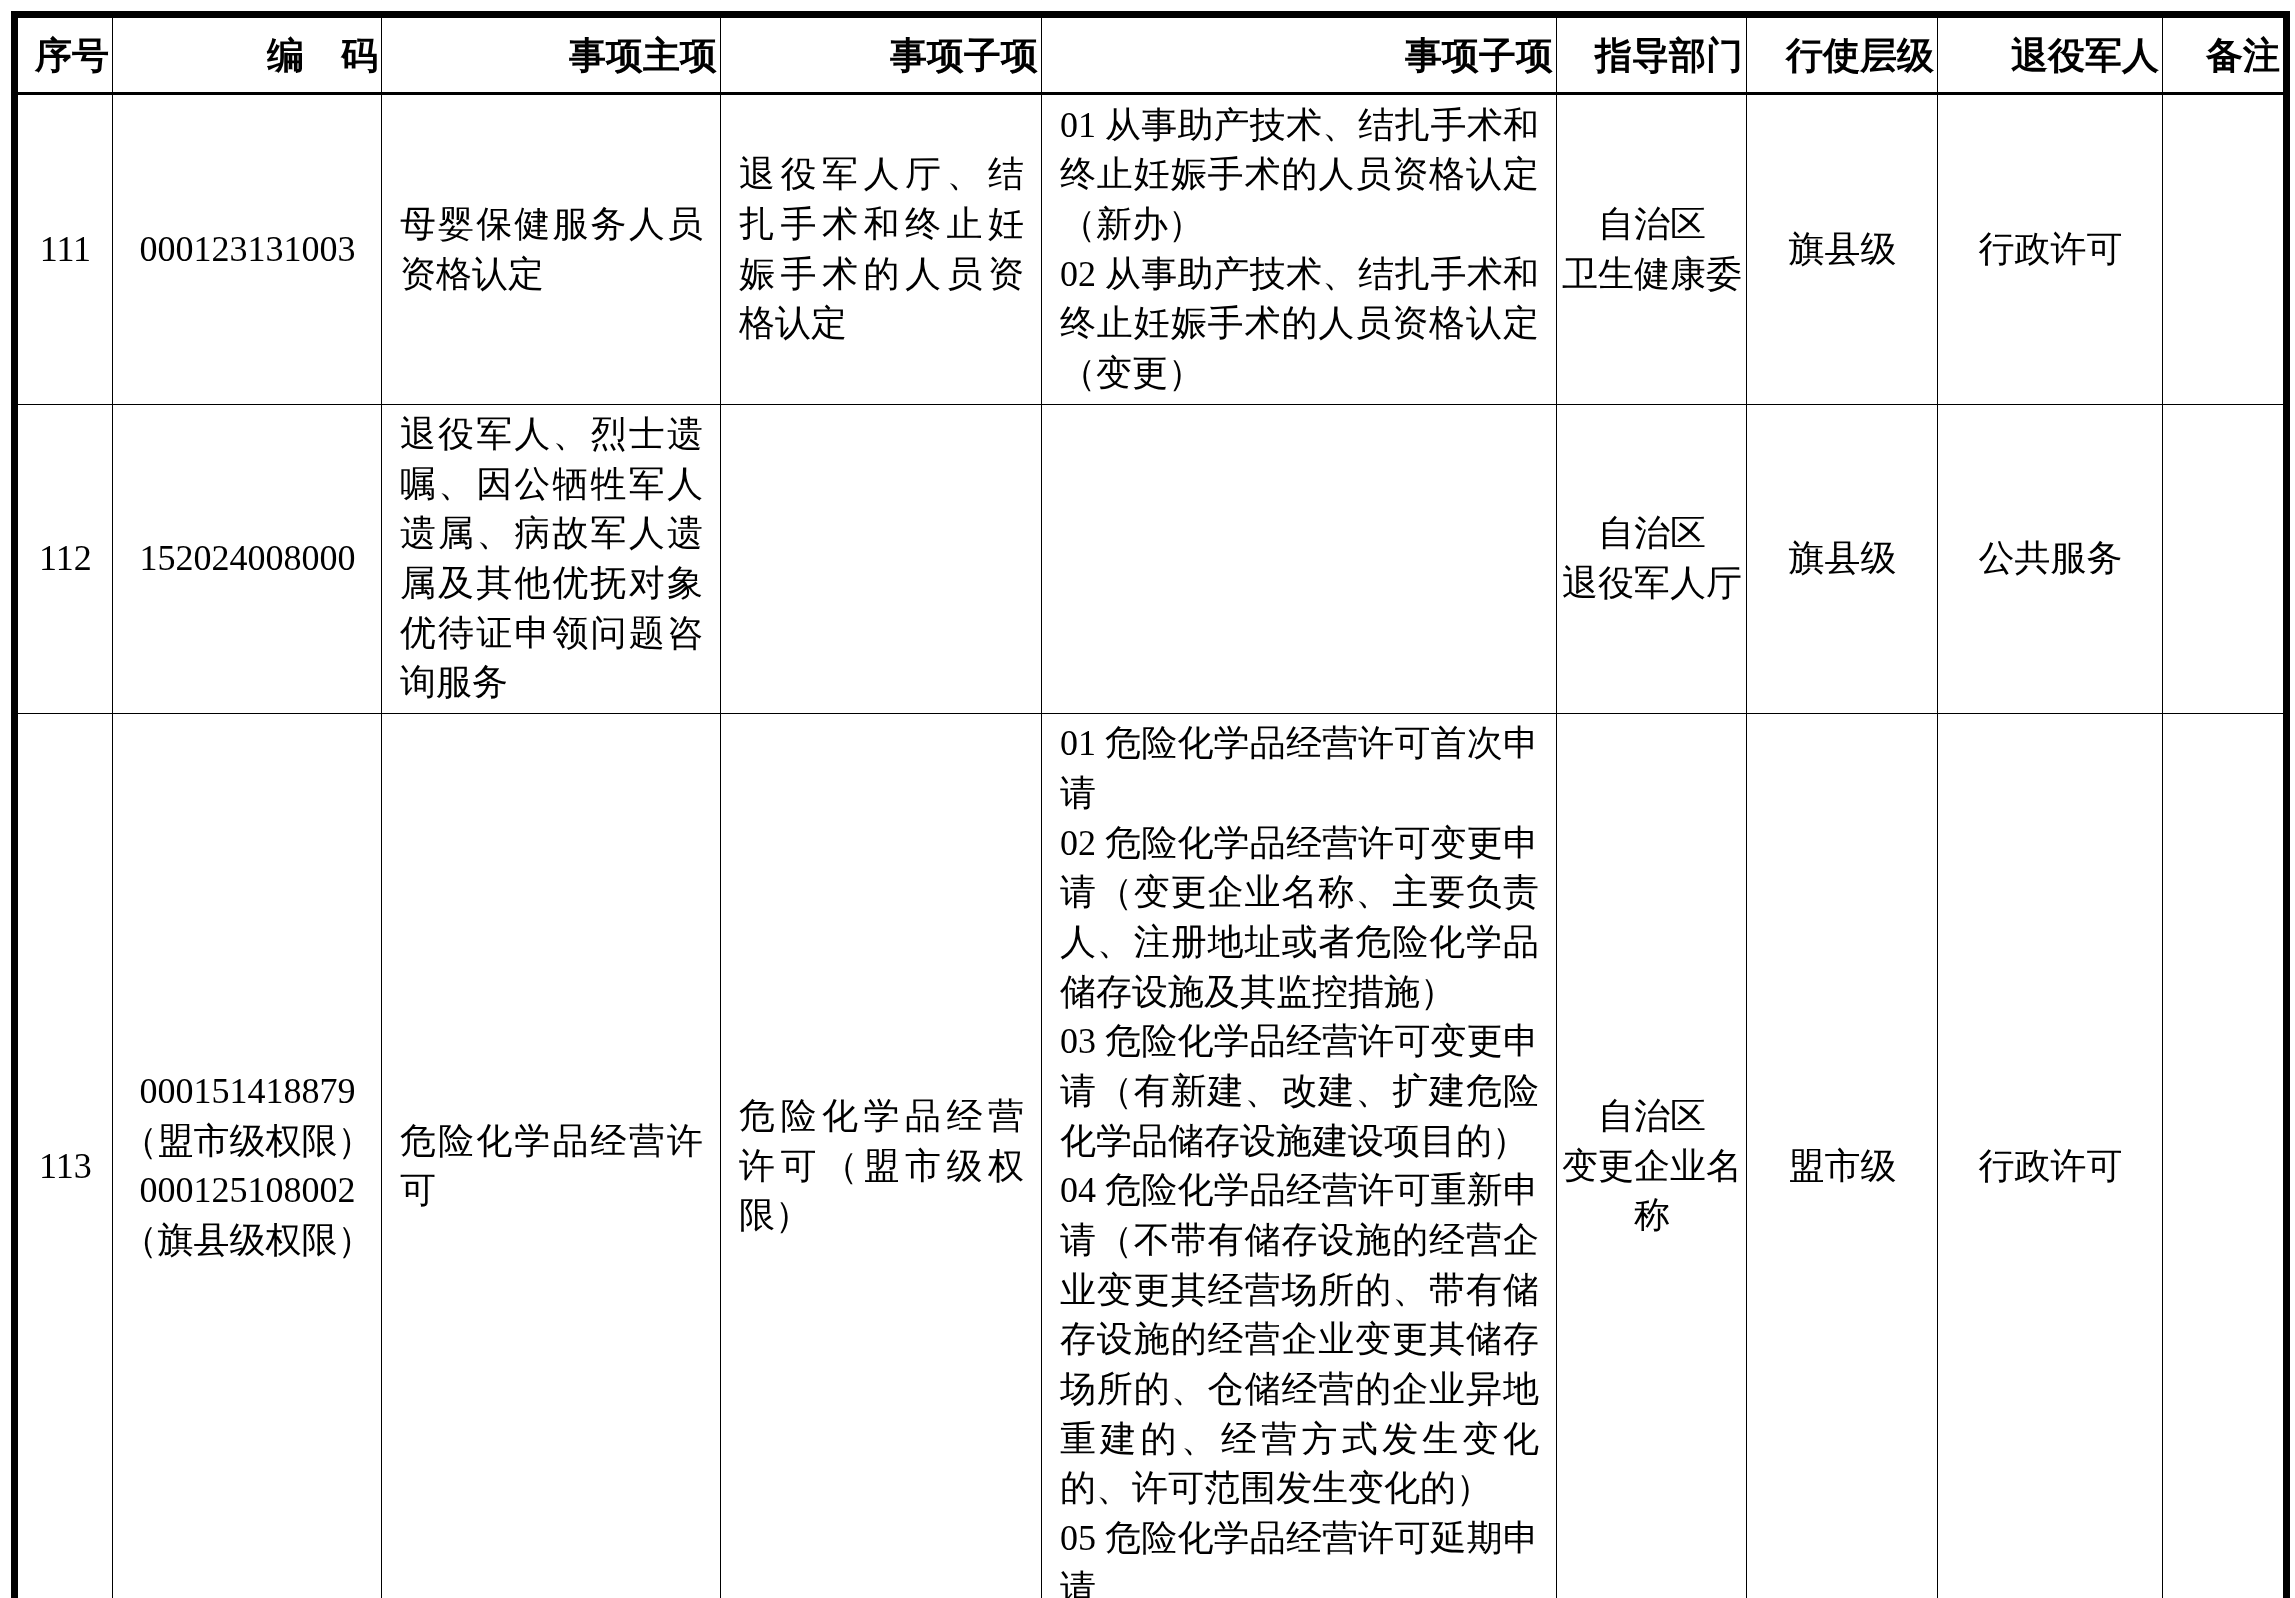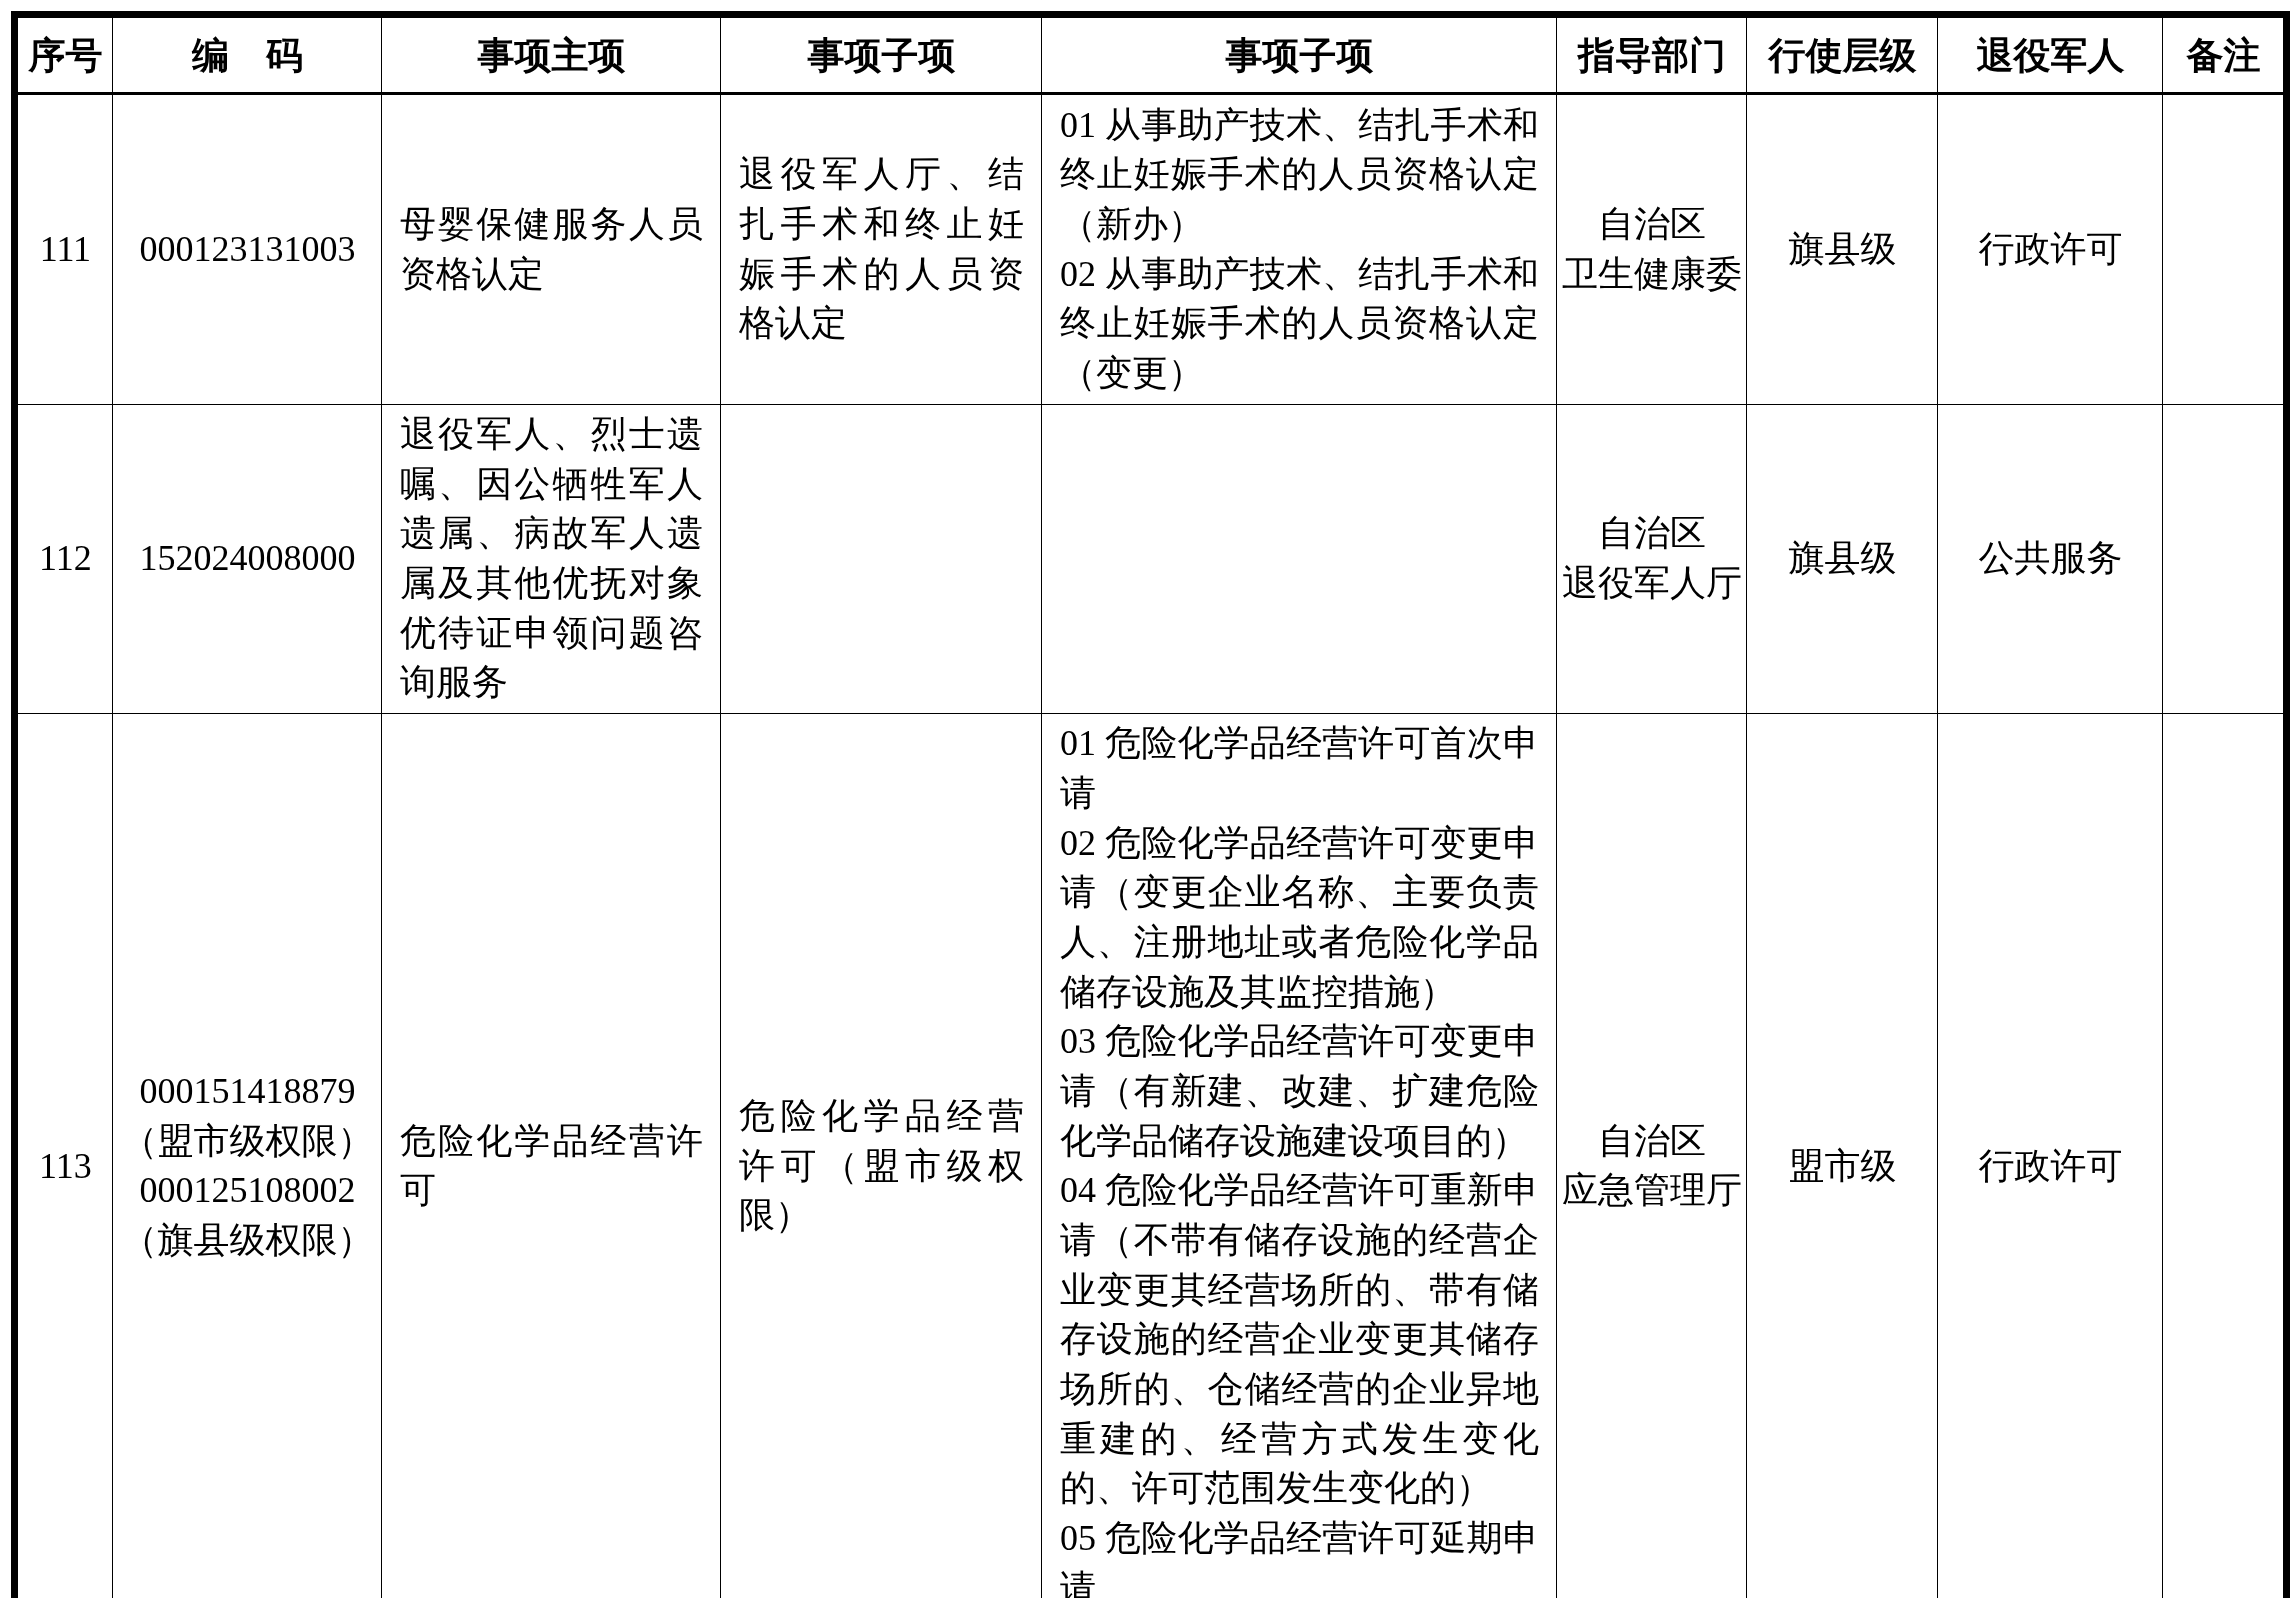--- a/index.html
+++ b/index.html
@@ -28,21 +28,21 @@
     border: 1.7px solid #000000;
     vertical-align: middle;
     font-size: 36px;
     line-height: 1.38;
     overflow: hidden;
   }
   .gov-table thead tr { height: 79px; }
   .gov-table thead th {
     font-weight: 700;
     font-size: 37px;
-    text-align: center;
+    text-align: right;
     border-bottom: 3.5px solid #000000;
     padding: 0 3.5px;
   }
   tr.r-111 { height: 301px; }
   tr.r-112 { height: 303px; }
   tr.r-113 { height: 884px; }
   td.c-center { text-align: center; padding: 0 3.5px; }
   td.c-text {
     text-align: justify;
     text-justify: inter-ideograph;
@@ -135,21 +135,21 @@
         <td class="c-text">危险化学品经营许可（盟市级权限）</td>
         <td class="c-text">
           <div class="biz-item">01 危险化学品经营许可首次申请</div>
           <div class="biz-item">02 危险化学品经营许可变更申请（变更企业名称、主要负责人、注册地址或者危险化学品储存设施及其监控措施）</div>
           <div class="biz-item">03 危险化学品经营许可变更申请（有新建、改建、扩建危险化学品储存设施建设项目的）</div>
           <div class="biz-item">04 危险化学品经营许可重新申请（不带有储存设施的经营企业变更其经营场所的、带有储存设施的经营企业变更其储存场所的、仓储经营的企业异地重建的、经营方式发生变化的、许可范围发生变化的）</div>
           <div class="biz-item">05 危险化学品经营许可延期申请</div>
         </td>
         <td class="c-center">
           <div class="dept-line">自治区</div>
-          <div class="dept-line">应急管理厅</div>
+          <div class="dept-line">变更企业名称</div>
         </td>
         <td class="c-center">盟市级</td>
         <td class="c-center">行政许可</td>
         <td class="c-center"></td>
       </tr>
 
     </tbody>
   </table>
 </div>
 

